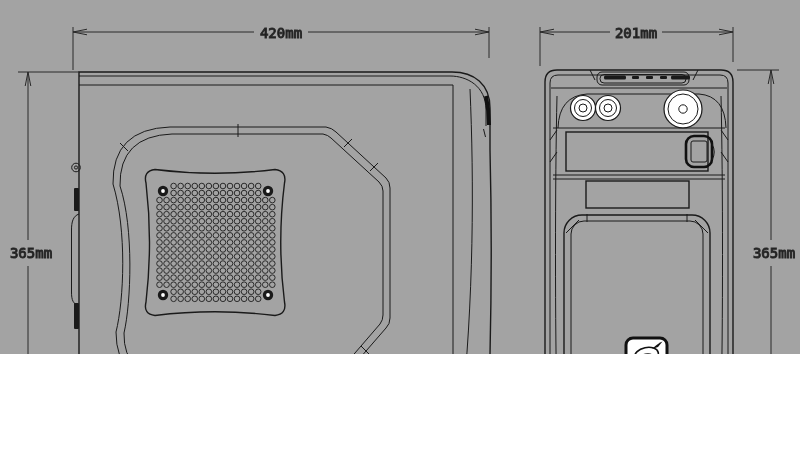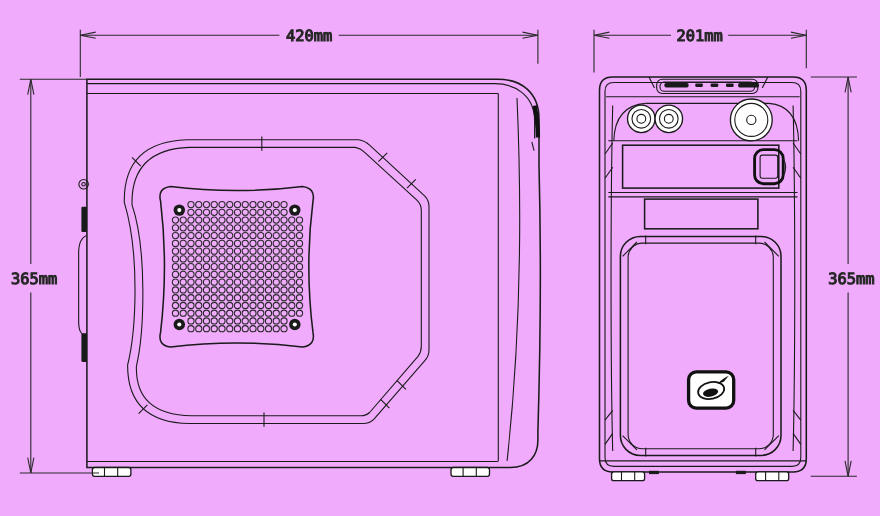--- a/index.html
+++ b/index.html
@@ -1,16 +1,16 @@
 <!DOCTYPE html>
 <html><head>
 <meta charset="utf-8">
 <style>
   html,body{margin:0;padding:0;background:#ffffff;}
-  .stage{position:relative;width:800px;height:469px;background:#f0abfc;overflow:hidden;
+  .stage{position:relative;width:800px;height:354px;background:#a3a3a3;overflow:hidden;
          font-family:"DejaVu Sans Mono","Liberation Mono",monospace;}
   svg{display:block;}
   .ln{stroke:#1a1a1a;stroke-width:1;fill:none;}
   .ln2{stroke:#1a1a1a;stroke-width:1.4;fill:none;}
   .lnw{stroke:#1a1a1a;stroke-width:1.2;fill:#ffffff;}
   .thick{stroke:#111111;stroke-width:2.6;fill:none;}
   .dark{fill:#1a1a1a;stroke:none;}
   .dim{stroke:#2a2a2a;stroke-width:1;fill:none;}
   .dim-label{font-size:14px;fill:#111111;}
 </style>

